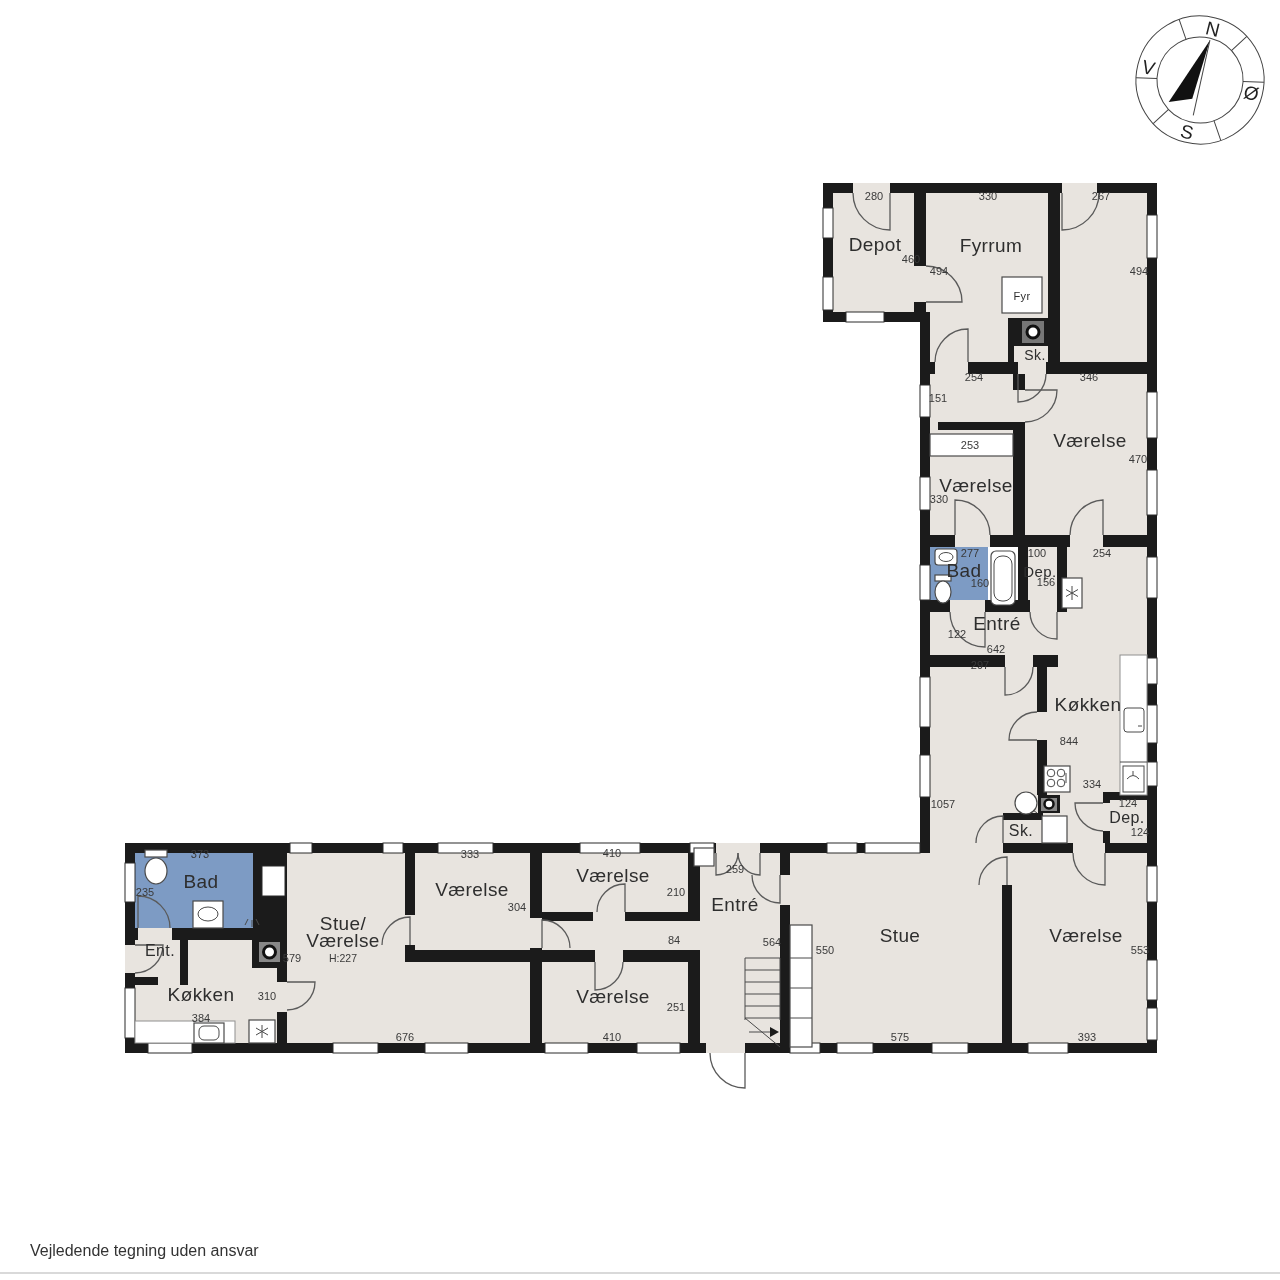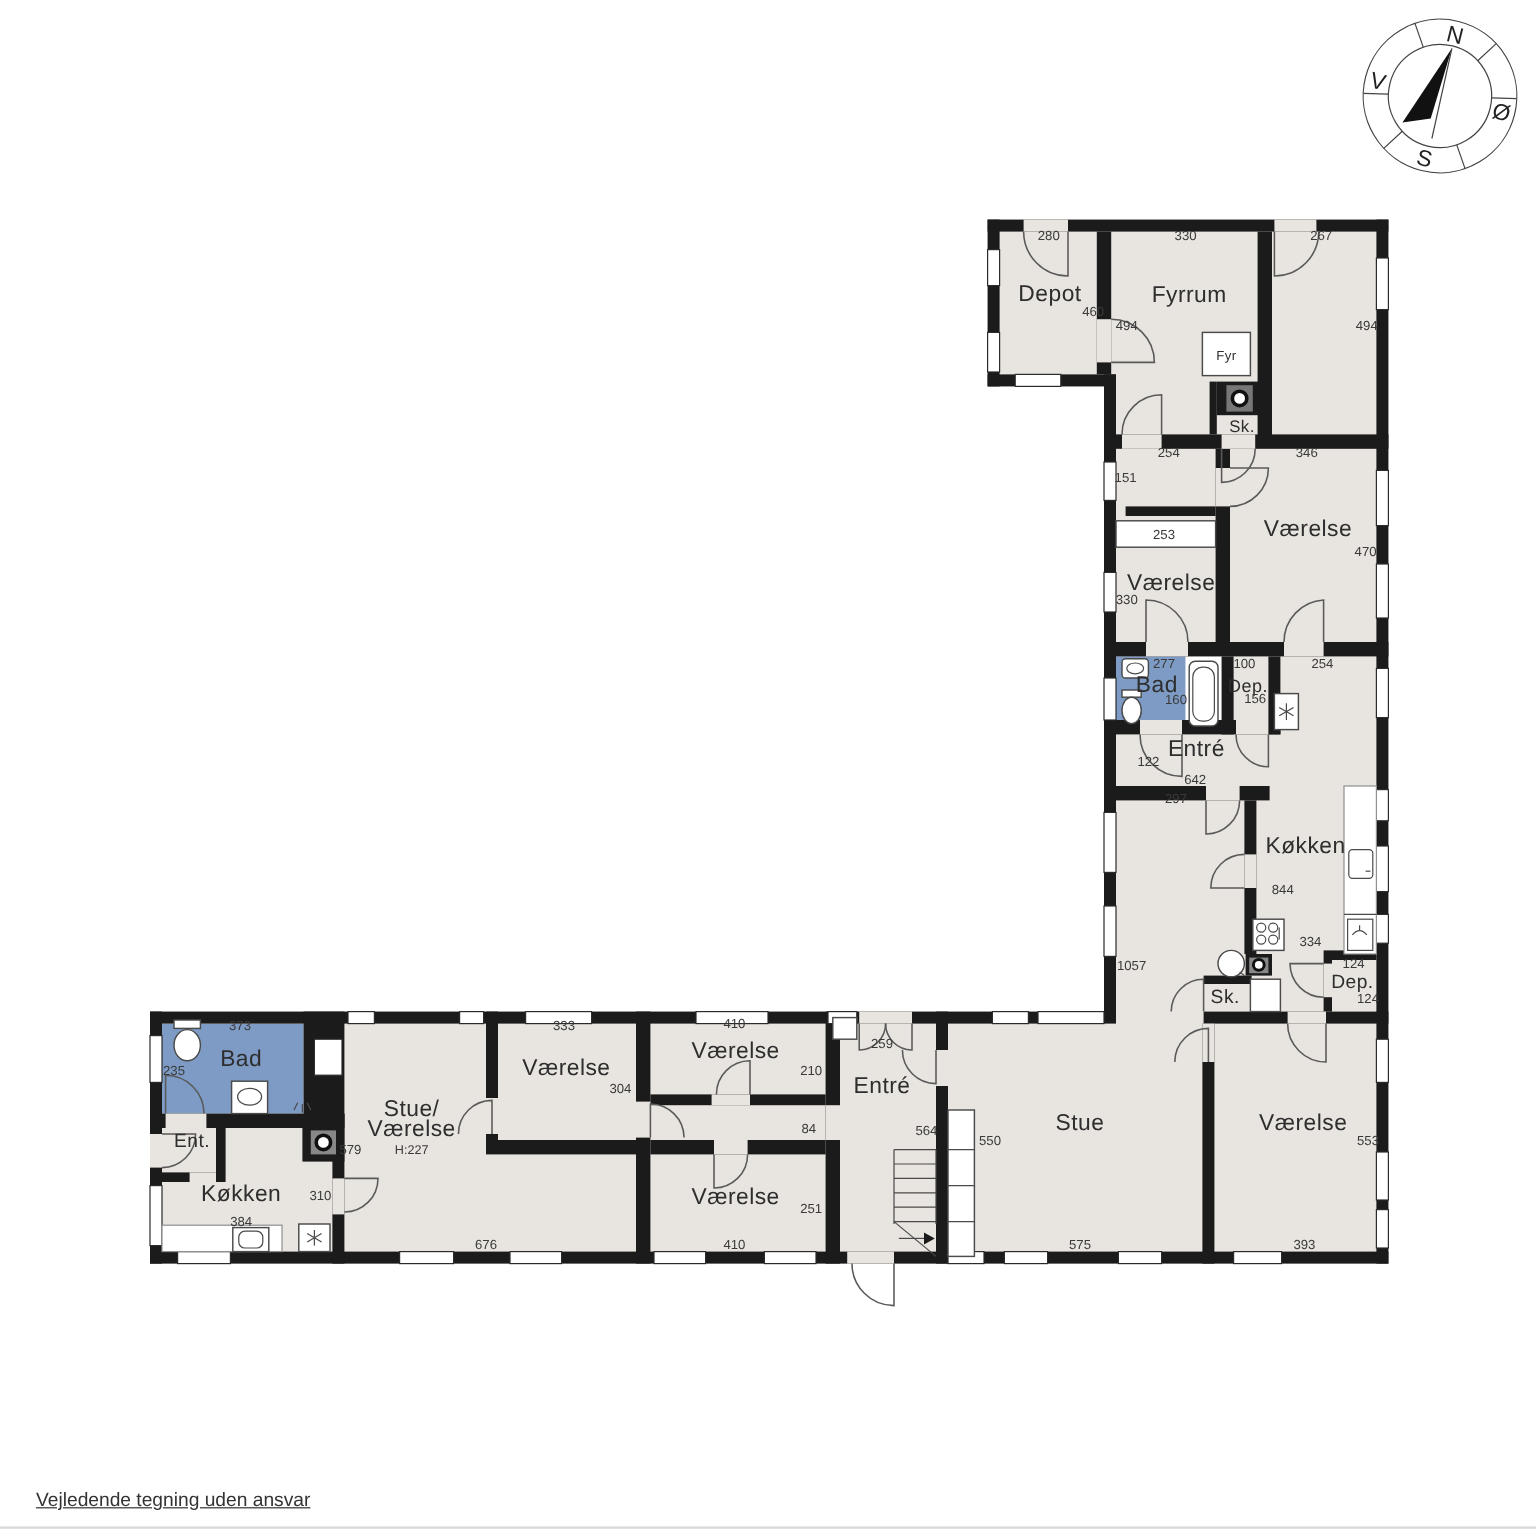--- a/index.html
+++ b/index.html
@@ -13,21 +13,21 @@
   .win{fill:#ffffff;stroke:#2b2b2b;stroke-width:1;}
   .door{fill:none;stroke:#5a5a5a;stroke-width:1.3;}
   .fix{fill:#ffffff;stroke:#4a4a4a;stroke-width:1.2;}
   .fixline{fill:none;stroke:#4a4a4a;stroke-width:1;}
   .counter{fill:#ffffff;stroke:#8f8f8f;stroke-width:1;}
   .room-label{font-size:19px;fill:#2e2e2e;text-anchor:middle;letter-spacing:.4px;}
   .measurement-label{font-size:11px;fill:#3a3a3a;text-anchor:middle;}
   .compass-letter{font-size:19px;fill:#222;text-anchor:middle;}
   .compassline{fill:none;stroke:#444;stroke-width:1;}
   .disclaimer{position:absolute;left:30px;top:1242px;font-family:"Liberation Sans",sans-serif;
-    font-size:16px;color:#333;text-decoration:underline;}
+    font-size:16px;color:#333;}
   .bottom-rule{position:absolute;left:0;top:1272px;width:1280px;height:2px;background:#d9d9d9;}
 </style>
 </head>
 <body>
 
 <div class="stage">
 <svg width="1280" height="1280" viewBox="0 0 1280 1280">
 
   <g>
     <path class="floor" d="M823,183 H1157 V1053 H125 V843 H920 V322 H823 Z"></path>

